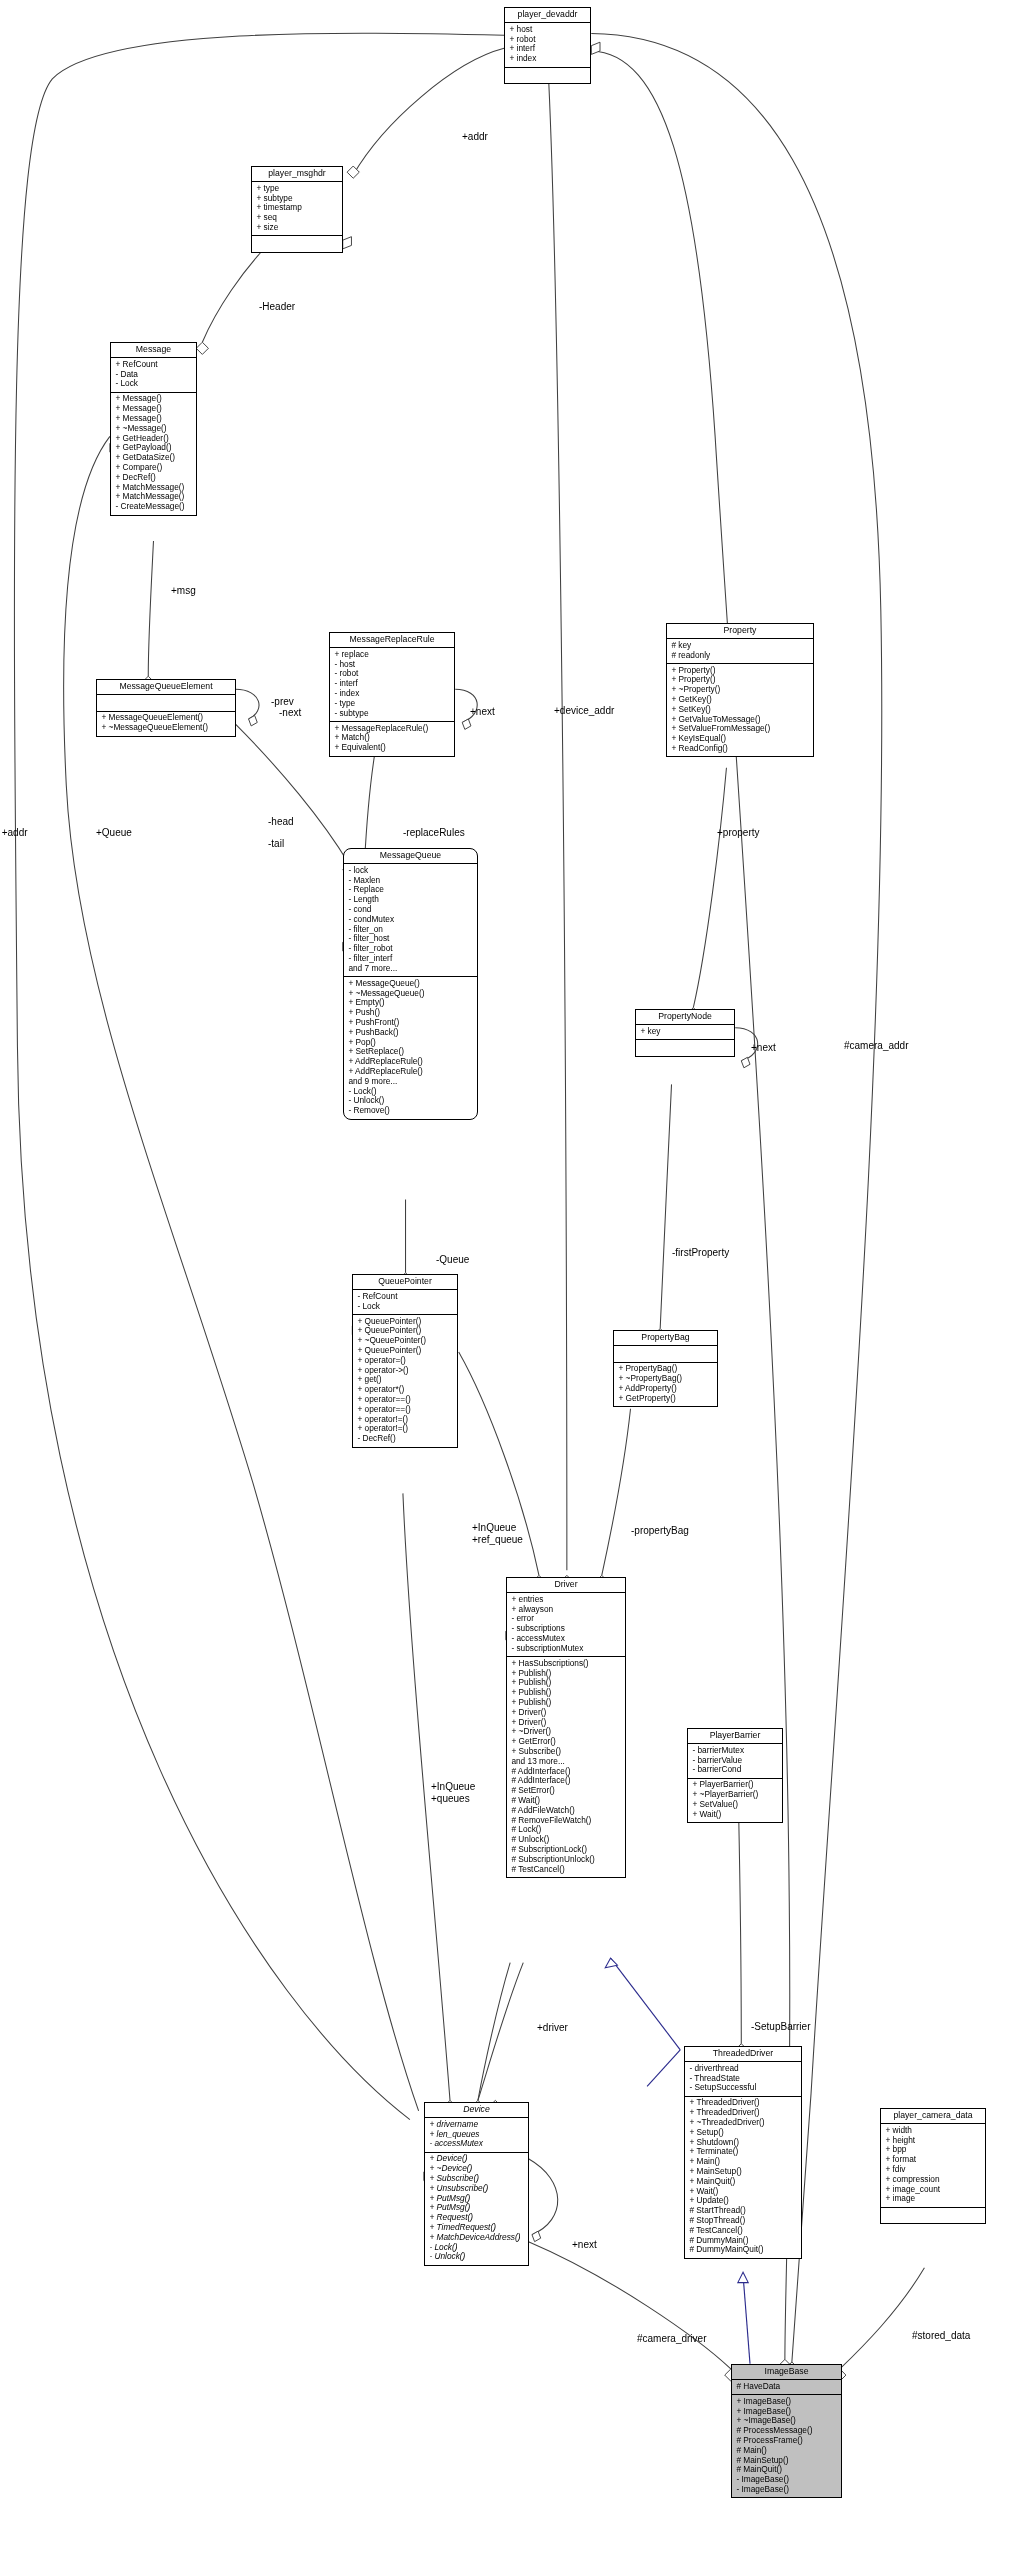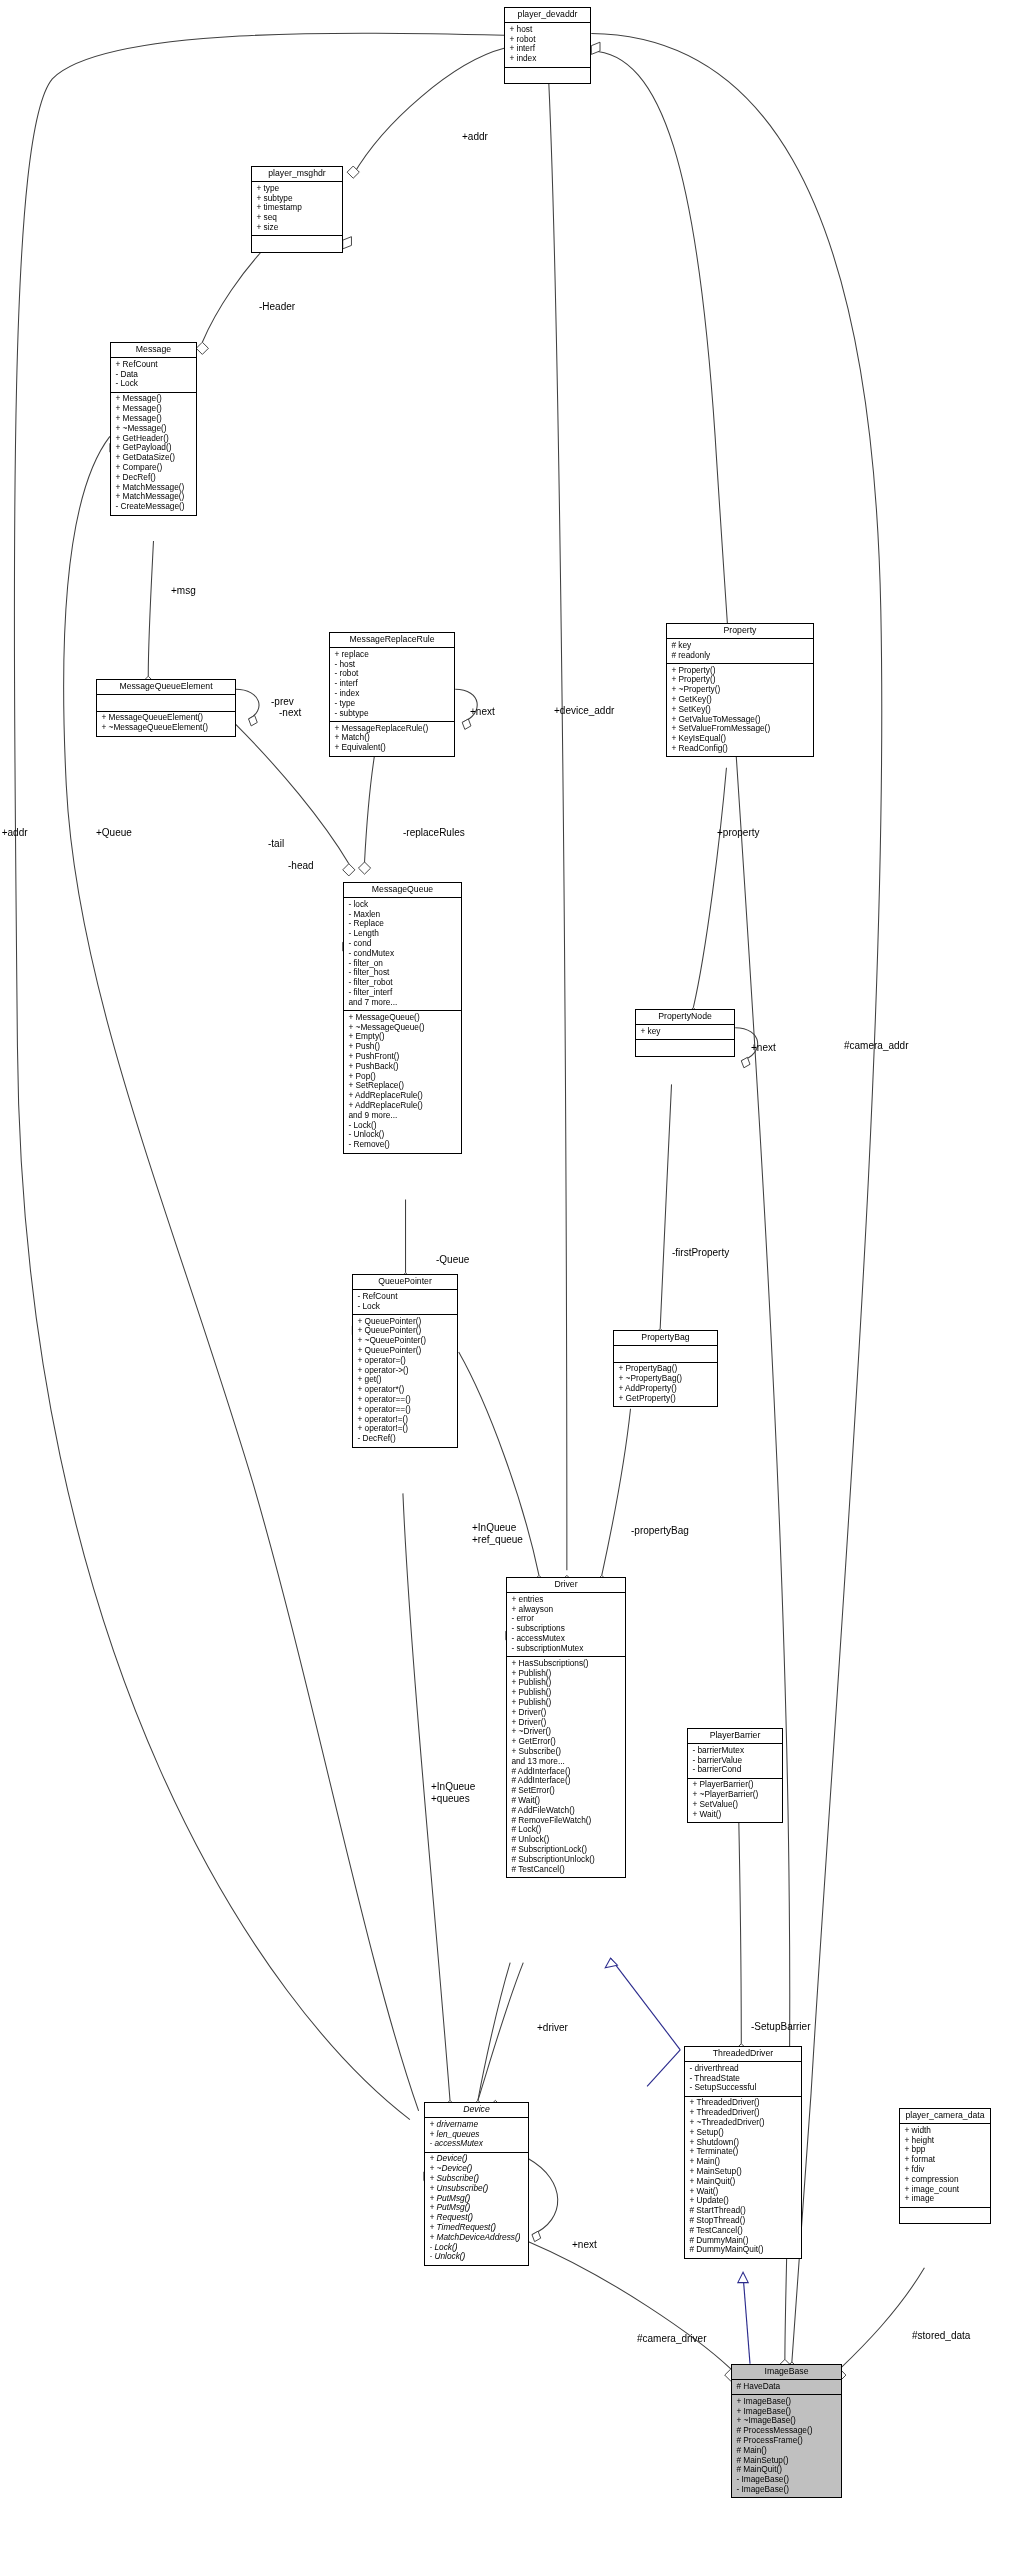--- a/index.html
+++ b/index.html
@@ -255,21 +255,21 @@
           <div class="uml-item">+ Property()</div>
           <div class="uml-item">+ ~Property()</div>
           <div class="uml-item">+ GetKey()</div>
           <div class="uml-item">+ SetKey()</div>
           <div class="uml-item">+ GetValueToMessage()</div>
           <div class="uml-item">+ SetValueFromMessage()</div>
           <div class="uml-item">+ KeyIsEqual()</div>
           <div class="uml-item">+ ReadConfig()</div>
         </div>
       </div>
-      <div class="umlbox" style="left: 343px; top: 882px; width: 119px;">
+      <div class="umlbox" style="left: 343px; top: 848px; width: 135px; border-radius: 8px;">
         <div class="uml-title">MessageQueue</div>
         <div class="uml-sec">
           <div class="uml-item">- lock</div>
           <div class="uml-item">- Maxlen</div>
           <div class="uml-item">- Replace</div>
           <div class="uml-item">- Length</div>
           <div class="uml-item">- cond</div>
           <div class="uml-item">- condMutex</div>
           <div class="uml-item">- filter_on</div>
           <div class="uml-item">- filter_host</div>
@@ -422,21 +422,21 @@
           <div class="uml-item">+ Unsubscribe()</div>
           <div class="uml-item">+ PutMsg()</div>
           <div class="uml-item">+ PutMsg()</div>
           <div class="uml-item">+ Request()</div>
           <div class="uml-item">+ TimedRequest()</div>
           <div class="uml-item">+ MatchDeviceAddress()</div>
           <div class="uml-item">- Lock()</div>
           <div class="uml-item">- Unlock()</div>
         </div>
       </div>
-      <div class="umlbox" style="left: 899px; top: 2108px; width: 92px;">
+      <div class="umlbox" style="left: 880px; top: 2108px; width: 106px;">
         <div class="uml-title">player_camera_data</div>
         <div class="uml-sec">
           <div class="uml-item">+ width</div>
           <div class="uml-item">+ height</div>
           <div class="uml-item">+ bpp</div>
           <div class="uml-item">+ format</div>
           <div class="uml-item">+ fdiv</div>
           <div class="uml-item">+ compression</div>
           <div class="uml-item">+ image_count</div>
           <div class="uml-item">+ image</div>
@@ -466,21 +466,21 @@
       <div class="edge-label" style="left: 462px; top: 131px;">+addr</div>
       <div class="edge-label" style="left: 259px; top: 301px;">-Header</div>
       <div class="edge-label" style="left: 171px; top: 585px;">+msg</div>
       <div class="edge-label" style="left: 271px; top: 696px;">-prev</div>
       <div class="edge-label" style="left: 279px; top: 707px;">-next</div>
       <div class="edge-label" style="left: 470px; top: 706px;">+next</div>
       <div class="edge-label" style="left: 554px; top: 705px;">+device_addr</div>
       <div class="edge-label" style="left: 717px; top: 827px;">+property</div>
       <div class="edge-label" style="left: 1.7px; top: 827px;">+addr</div>
       <div class="edge-label" style="left: 96px; top: 827px;">+Queue</div>
-      <div class="edge-label" style="left: 268px; top: 860px; margin-left: 20px;">-head</div>
+      <div class="edge-label" style="left: 268px; top: 816px;">-head</div>
       <div class="edge-label" style="left: 268px; top: 838px;">-tail</div>
       <div class="edge-label" style="left: 403px; top: 827px;">-replaceRules</div>
       <div class="edge-label" style="left: 751px; top: 1042px;">+next</div>
       <div class="edge-label" style="left: 844px; top: 1040px;">#camera_addr</div>
       <div class="edge-label" style="left: 672px; top: 1247px;">-firstProperty</div>
       <div class="edge-label" style="left: 408px; top: 1254px; margin-left: 28px;">-Queue</div>
       <div class="edge-label" style="left: 472px; top: 1522px;">+InQueue</div>
       <div class="edge-label" style="left: 472px; top: 1534px;">+ref_queue</div>
       <div class="edge-label" style="left: 631px; top: 1525px;">-propertyBag</div>
       <div class="edge-label" style="left: 431px; top: 1781px;">+InQueue</div>

